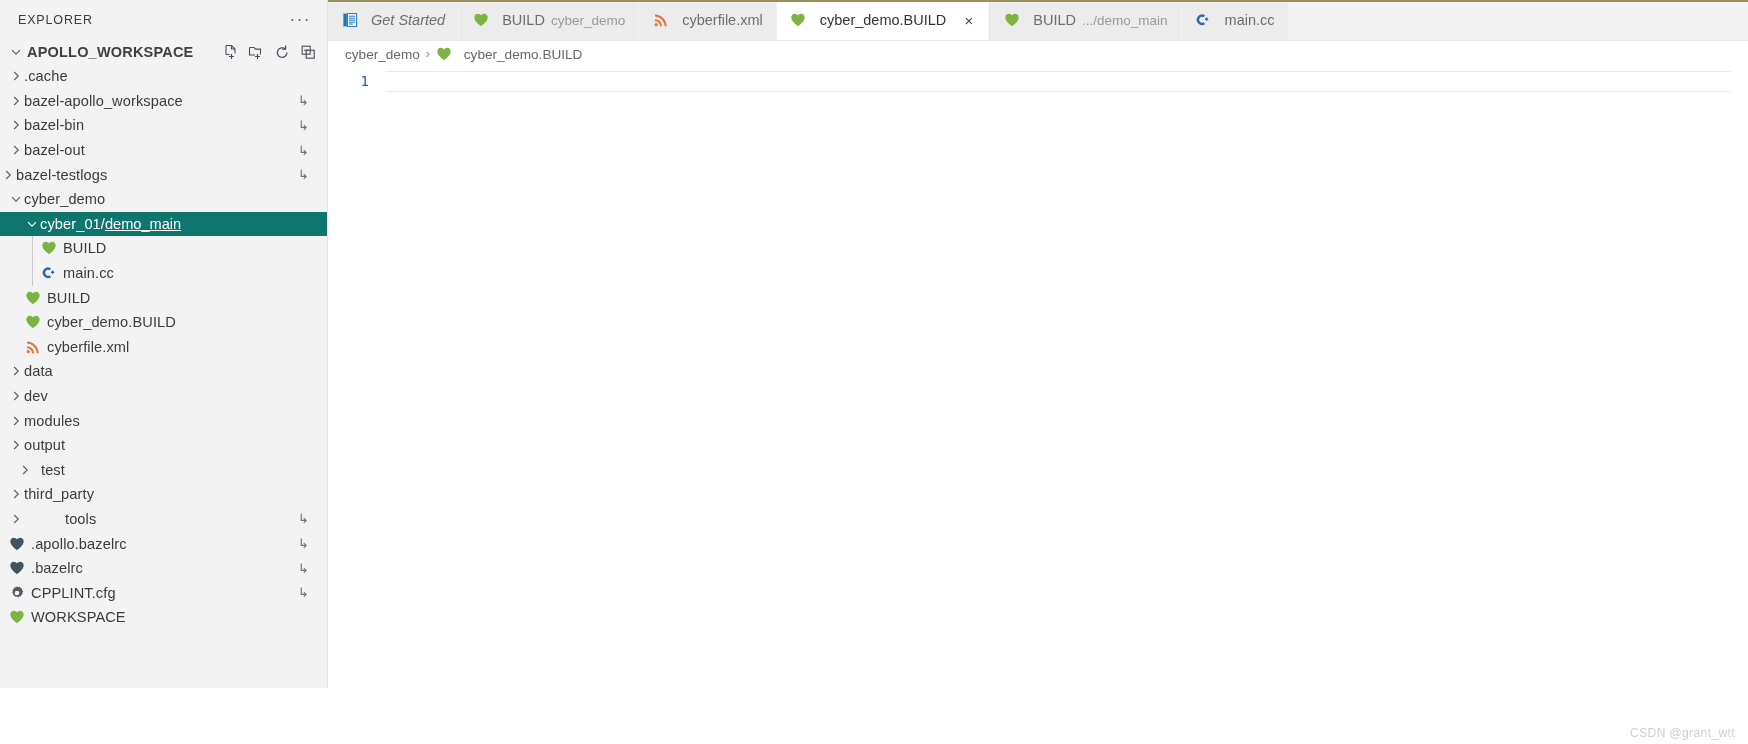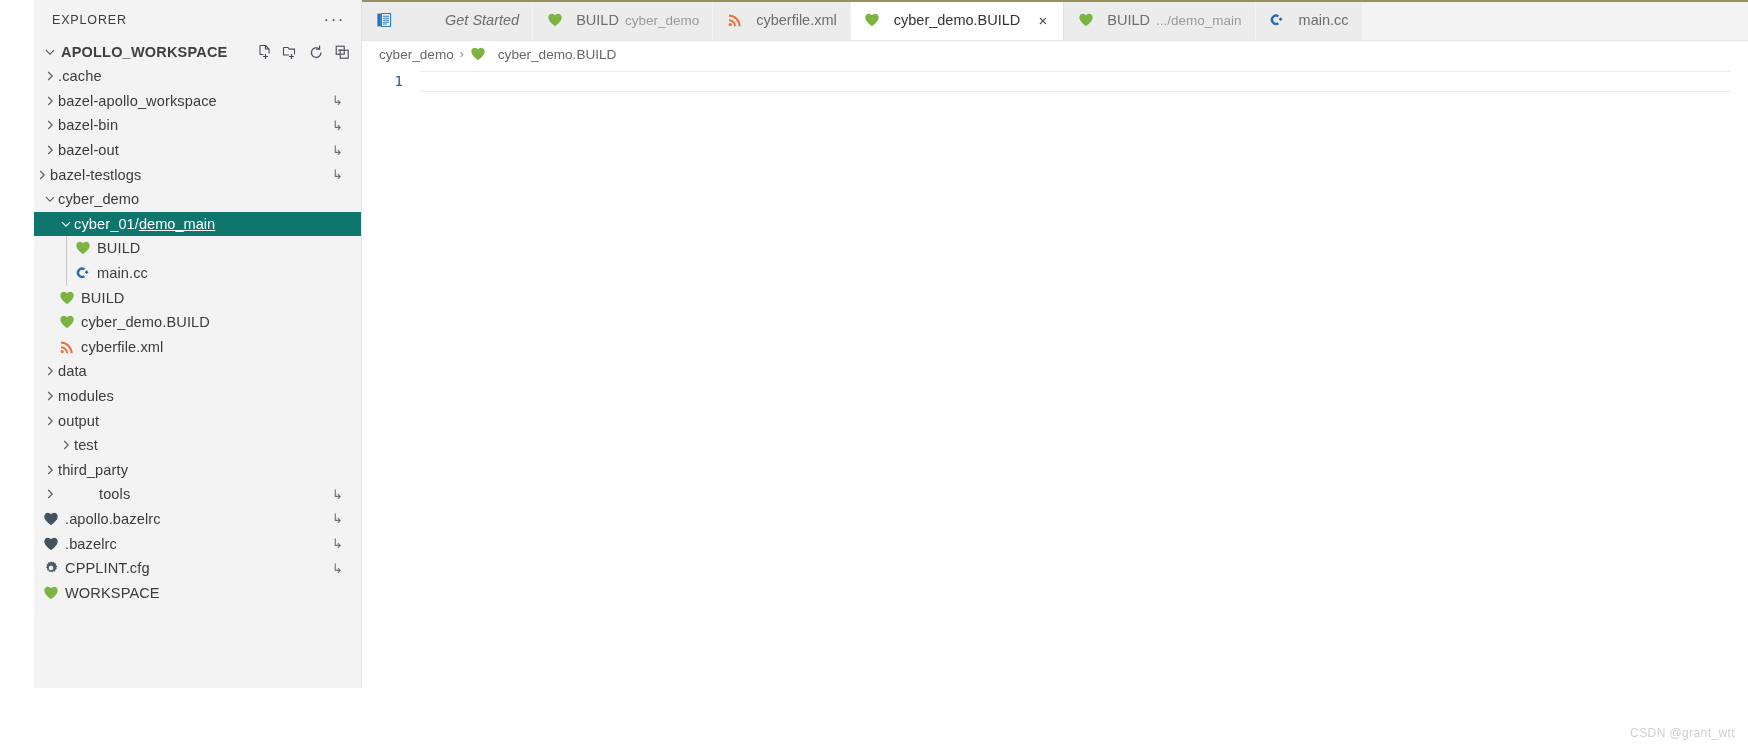--- a/index.html
+++ b/index.html
@@ -25,21 +25,20 @@
   
   .sidebar {
     width: 328px;
     min-width: 328px;
     height: 688px;
     background: #f3f3f3;
     border-right: 1px solid #e4e4e4;
     box-sizing: border-box;
     position: relative;
     overflow: hidden;
-    margin-left: 34px;
   }
   .sidebar-header {
     height: 40px;
     display: flex;
     align-items: center;
     justify-content: space-between;
     padding: 0 12px 0 18px;
     box-sizing: border-box;
   }
   .sidebar-title {
@@ -201,21 +200,21 @@
     color: #6e6e6e;
     white-space: nowrap;
   }
   .tab.active .tlabel { color: #333333; }
   .tab .tdesc {
     font-size: 13.5px;
     color: #9a9a9a;
     white-space: nowrap;
     margin-left: -1px;
   }
-  .tab .titalic { font-style: italic; margin-left: 40px; }
+  .tab .titalic { font-style: italic; }
   .tab-close {
     margin-left: 8px;
     width: 15px;
     height: 15px;
     display: inline-flex;
     align-items: center;
     justify-content: center;
     color: #444;
     font-size: 15px;
     line-height: 1;
@@ -462,31 +461,39 @@
             </svg>
           </span>
           <span class="lbl">data</span>
         </div>
         <div class="row" style="padding-left: 8px;">
           <span class="chev">
             <svg width="16" height="16" viewBox="0 0 16 16">
               <path d="M6.2 4 L10.2 8 L6.2 12" fill="none" stroke="#616161" stroke-width="1.2"></path>
             </svg>
           </span>
+          <span class="lbl">dev</span>
+        </div>
+        <div class="row" style="padding-left: 8px;">
+          <span class="chev">
+            <svg width="16" height="16" viewBox="0 0 16 16">
+              <path d="M6.2 4 L10.2 8 L6.2 12" fill="none" stroke="#616161" stroke-width="1.2"></path>
+            </svg>
+          </span>
           <span class="lbl">modules</span>
         </div>
         <div class="row" style="padding-left: 8px;">
           <span class="chev">
             <svg width="16" height="16" viewBox="0 0 16 16">
               <path d="M6.2 4 L10.2 8 L6.2 12" fill="none" stroke="#616161" stroke-width="1.2"></path>
             </svg>
           </span>
           <span class="lbl">output</span>
         </div>
-        <div class="row" style="padding-left: 24px;">
+        <div class="row" style="padding-left: 17px; gap: 8px;">
           <span class="chev">
             <svg width="16" height="16" viewBox="0 0 16 16">
               <path d="M6.2 4 L10.2 8 L6.2 12" fill="none" stroke="#616161" stroke-width="1.2"></path>
             </svg>
           </span>
           <span class="lbl">test</span>
         </div>
         <div class="row" style="padding-left: 8px;">
           <span class="chev">
             <svg width="16" height="16" viewBox="0 0 16 16">

